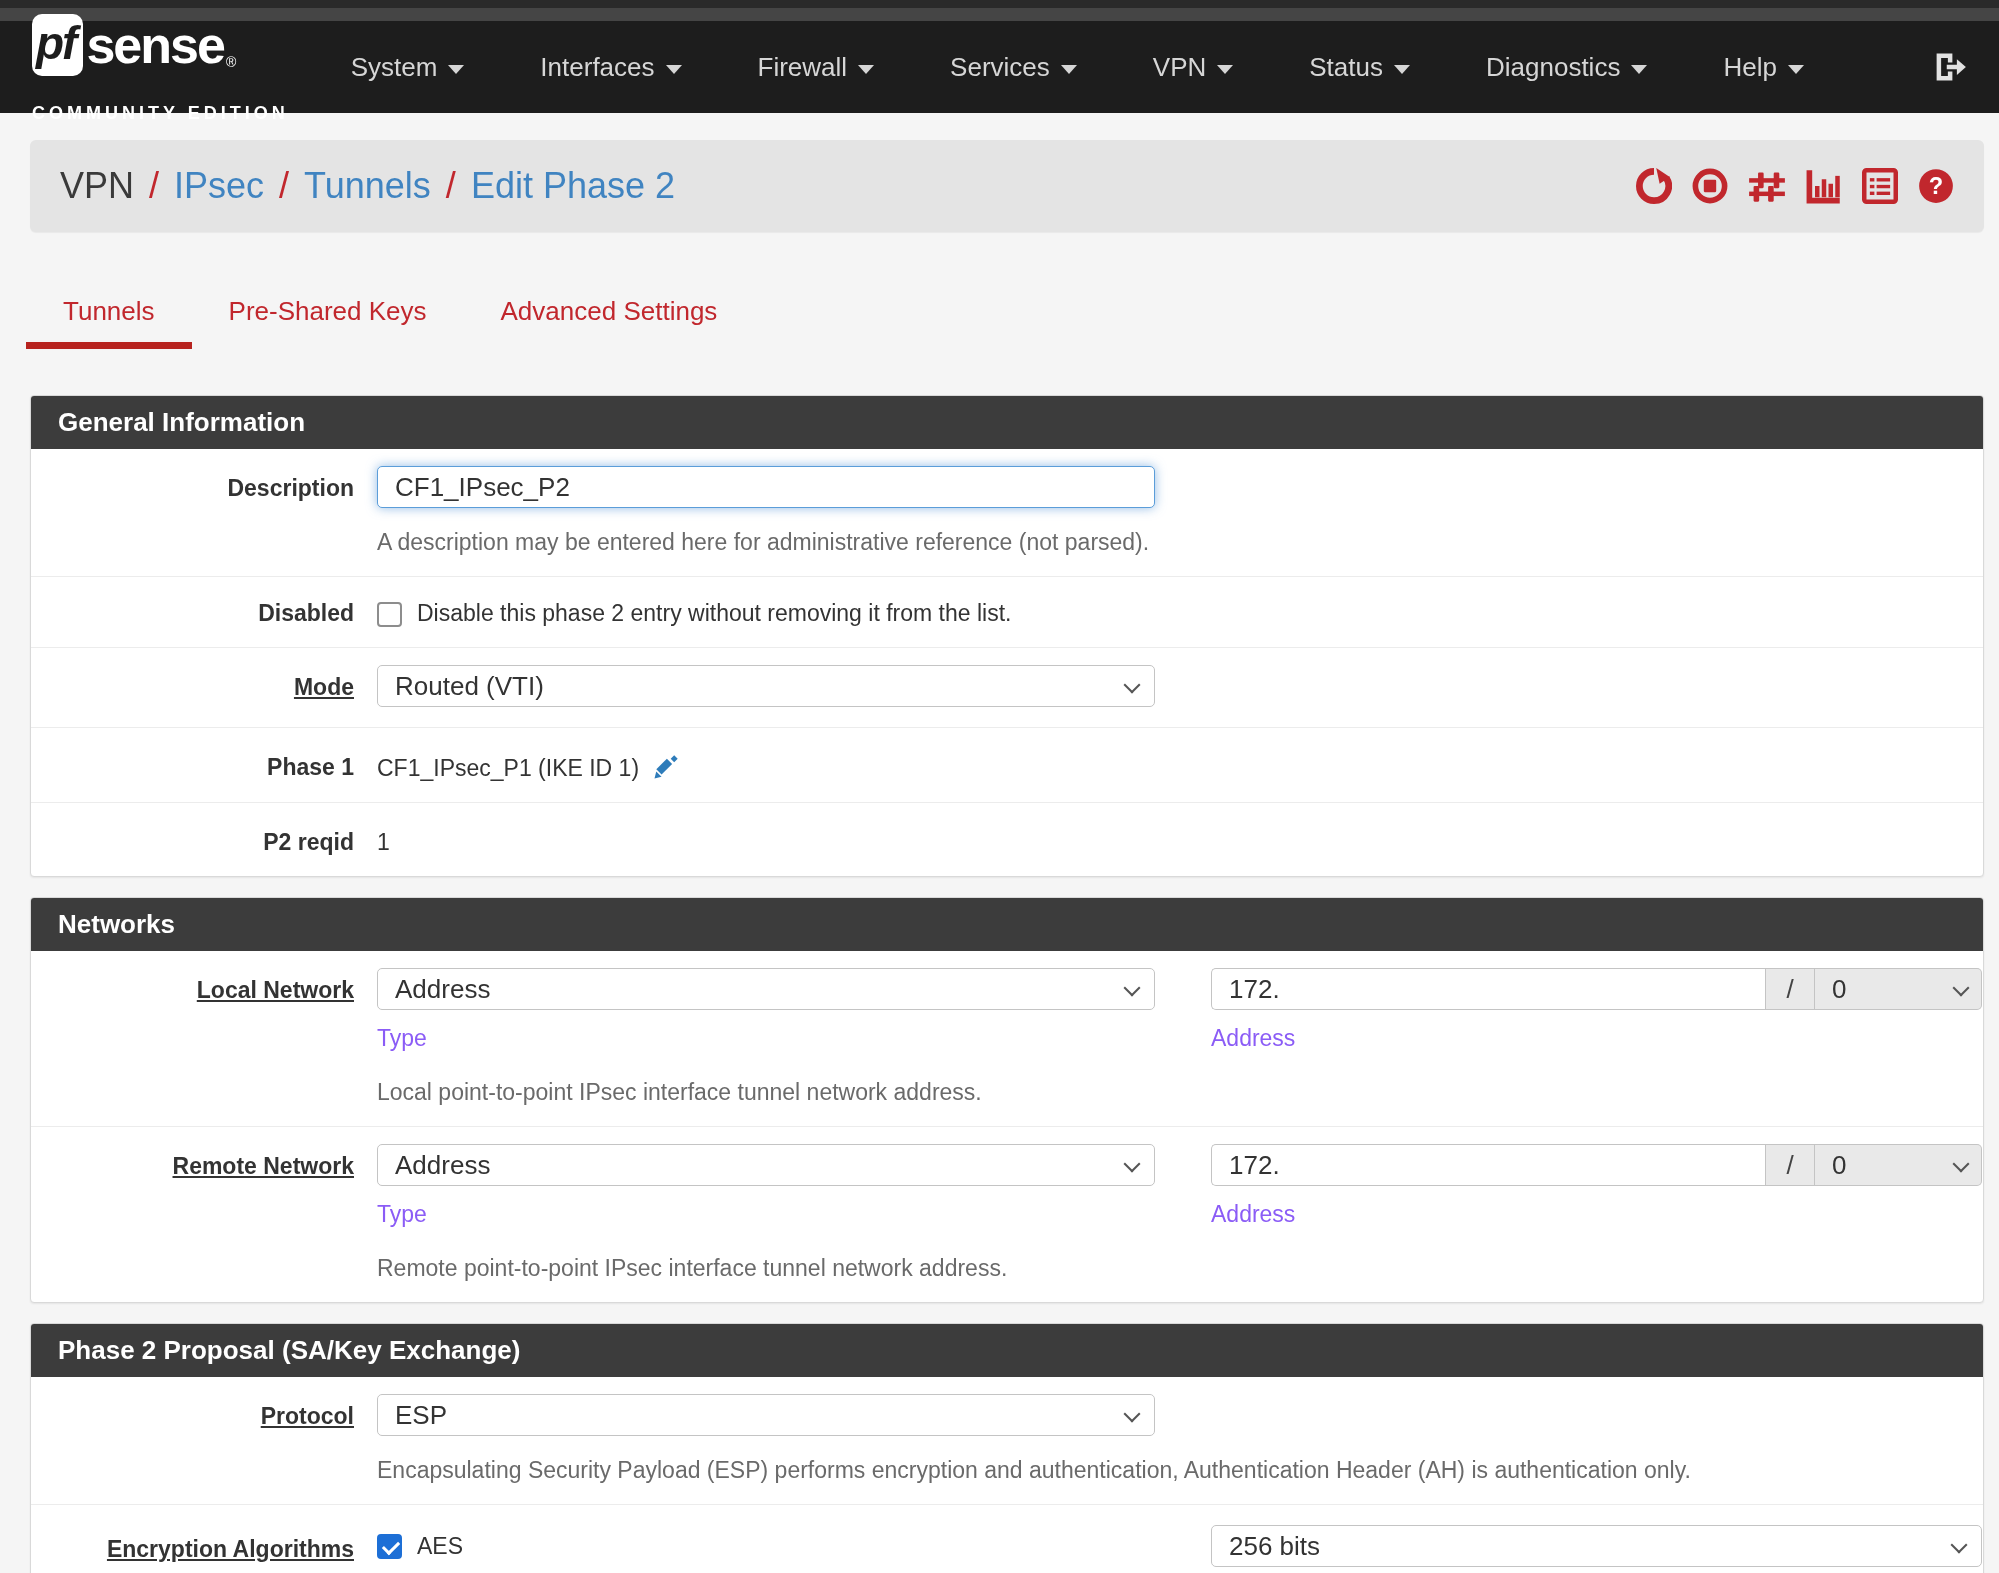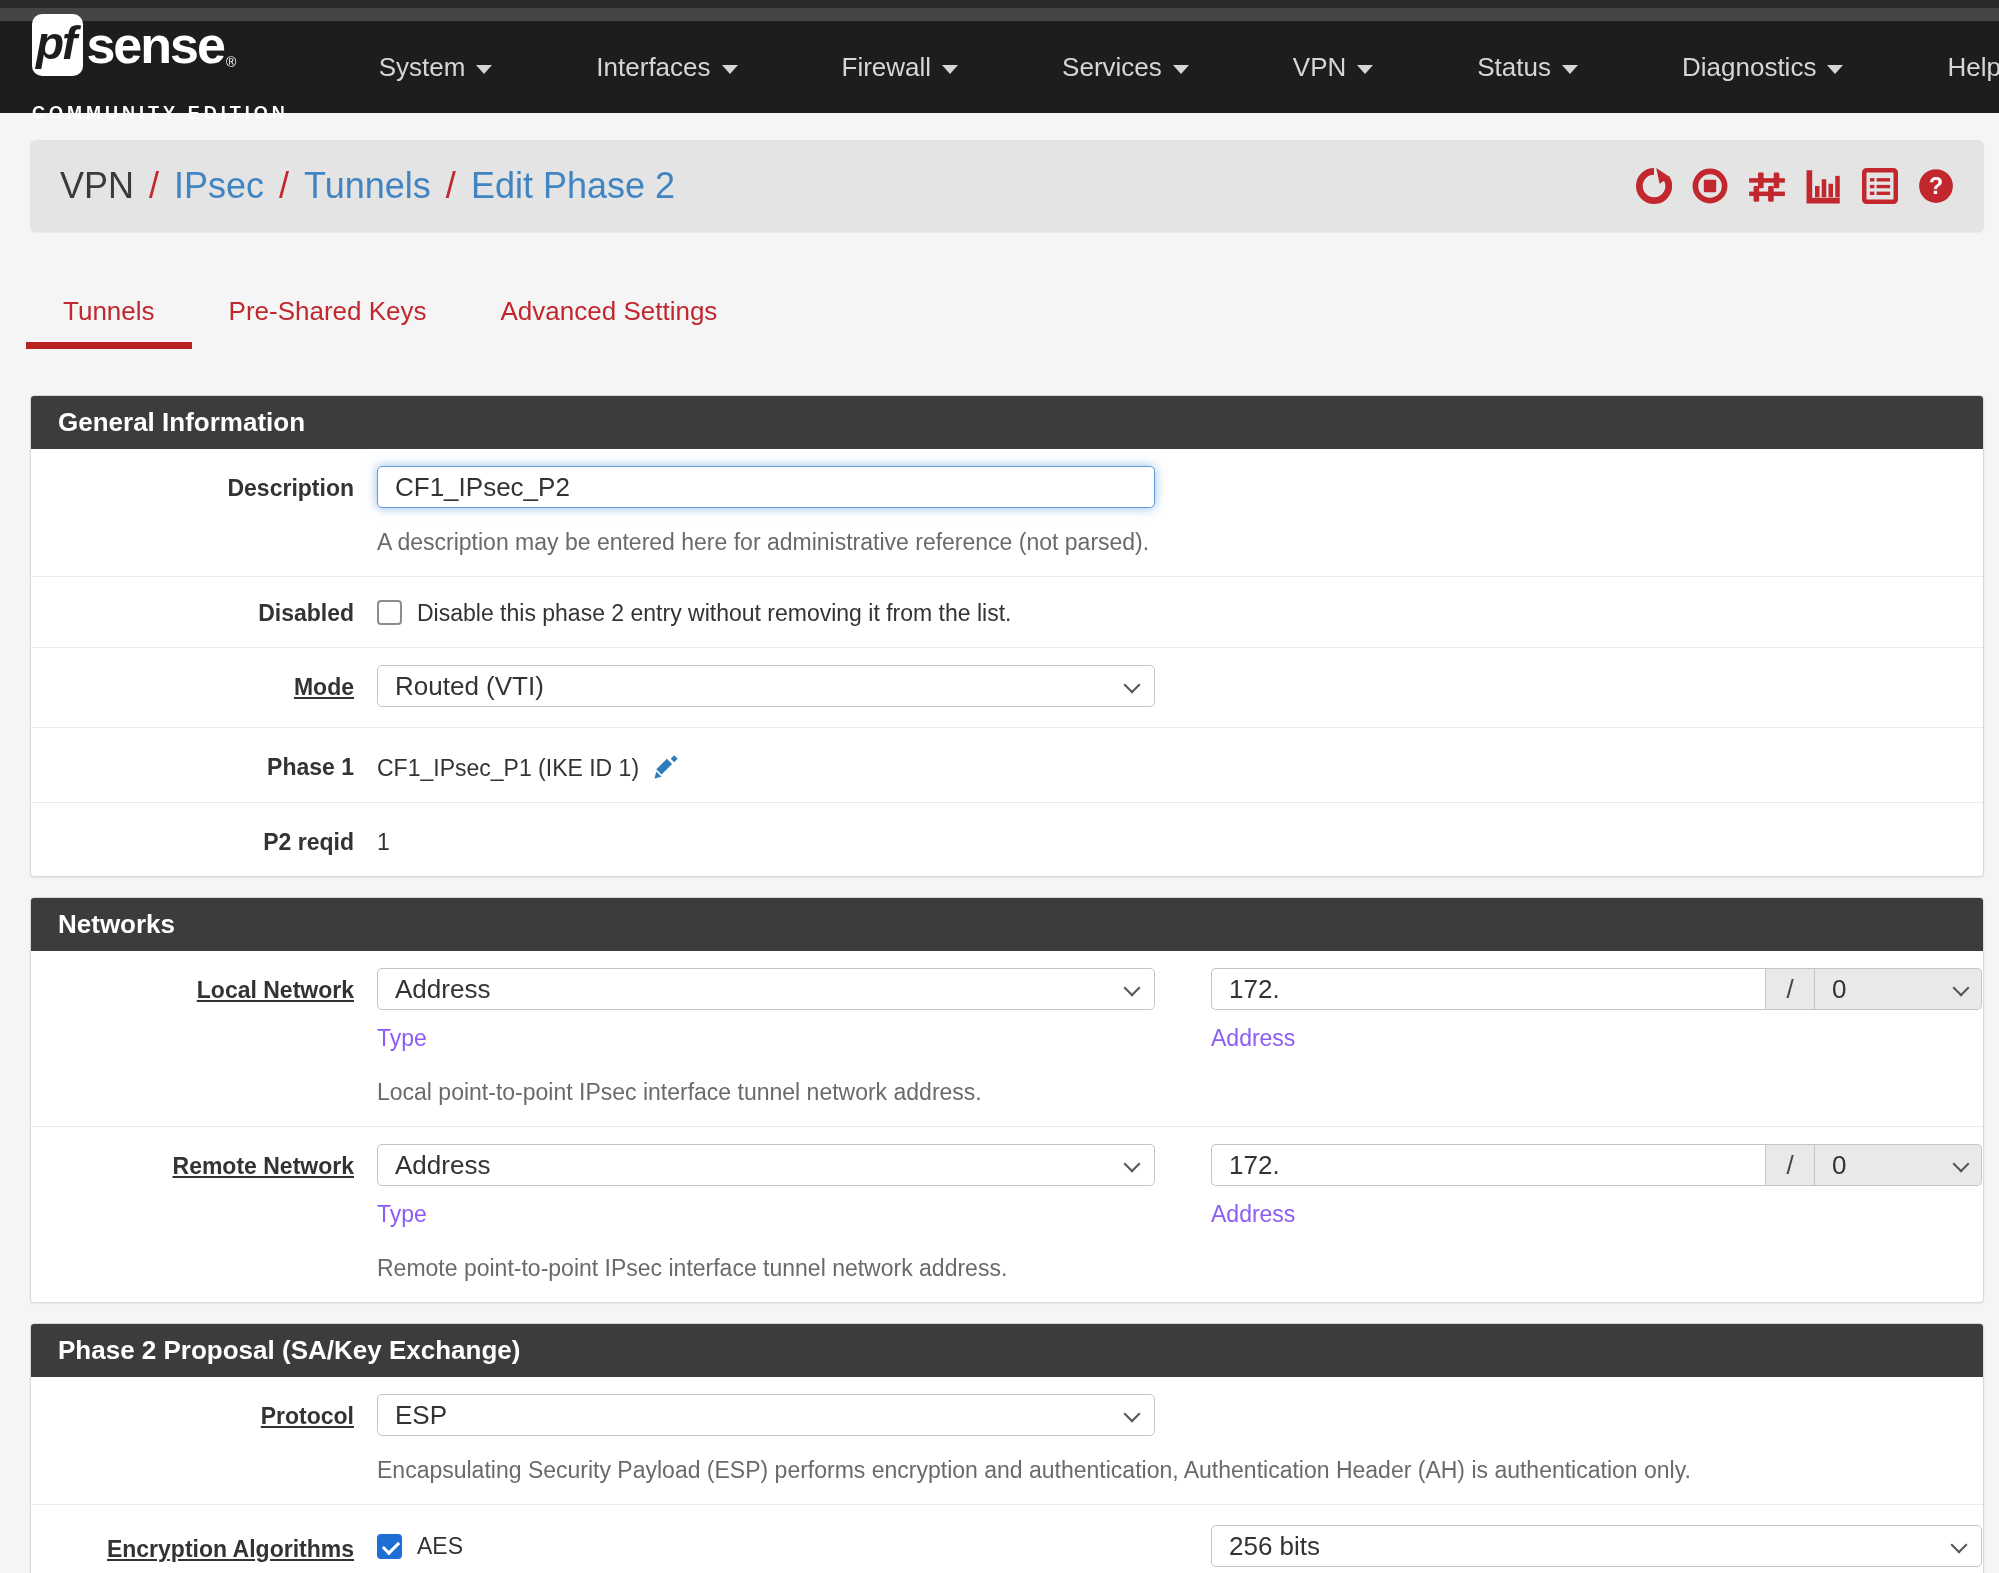--- a/index.html
+++ b/index.html
@@ -34,21 +34,21 @@
   }
   .reg { color:#ffffff; font-size:14px; align-self:flex-end; margin:0 0 6px 2px; }
   .edition {
     color:#ffffff; font-weight:bold; font-size:18px;
     letter-spacing:4px; margin-top:6px; white-space:nowrap;
   }
   .nav-items {
     display:flex; gap:76px; margin-left:62px;
     font-size:26px; color:#d6d6d6;
   }
-  .nav-item { display:flex; align-items:center; gap:11px; cursor:pointer; white-space:nowrap;margin-left:28px; }
+  .nav-item { display:flex; align-items:center; gap:11px; cursor:pointer; white-space:nowrap; }
   .caret {
     width:0; height:0; margin-top:4px;
     border-left:8px solid transparent;
     border-right:8px solid transparent;
     border-top:9px solid #d6d6d6;
   }
   .logout-btn { margin-left:auto; display:flex; align-items:center; cursor:pointer; }
 
   
   .crumb-bar {
@@ -122,21 +122,21 @@
   input.ctl { display:block; line-height:40px; width:778px; outline:none; }
   input.focused {
     border-color:#5b9dd9;
     box-shadow:0 0 11px rgba(88,151,215,0.65);
   }
   .sub-label { font-size:23px; color:#8b5cf6; margin-top:15px; }
   .help-text { font-size:23px; color:#6a6a6a; margin-top:27px; }
   .help-inline { font-size:23px; color:#6a6a6a; margin-top:21px; }
 
   
-  .cb-line { display:flex; align-items:flex-start; gap:15px; padding-top:6px; font-size:23px; }
+  .cb-line { display:flex; align-items:flex-end; gap:15px; padding-top:6px; font-size:23px; }
   .cb {
     width:25px; height:25px; flex-shrink:0;
     border:2px solid #8d8d8d; border-radius:4px;
     background:#fff; position:relative; cursor:pointer;
   }
   .cb.checked { background:#1d6fd6; border-color:#1d6fd6; }
   .cb.checked::after {
     content:""; position:absolute; left:7px; top:2px;
     width:7px; height:13px;
     border-right:3px solid #fff; border-bottom:3px solid #fff;

